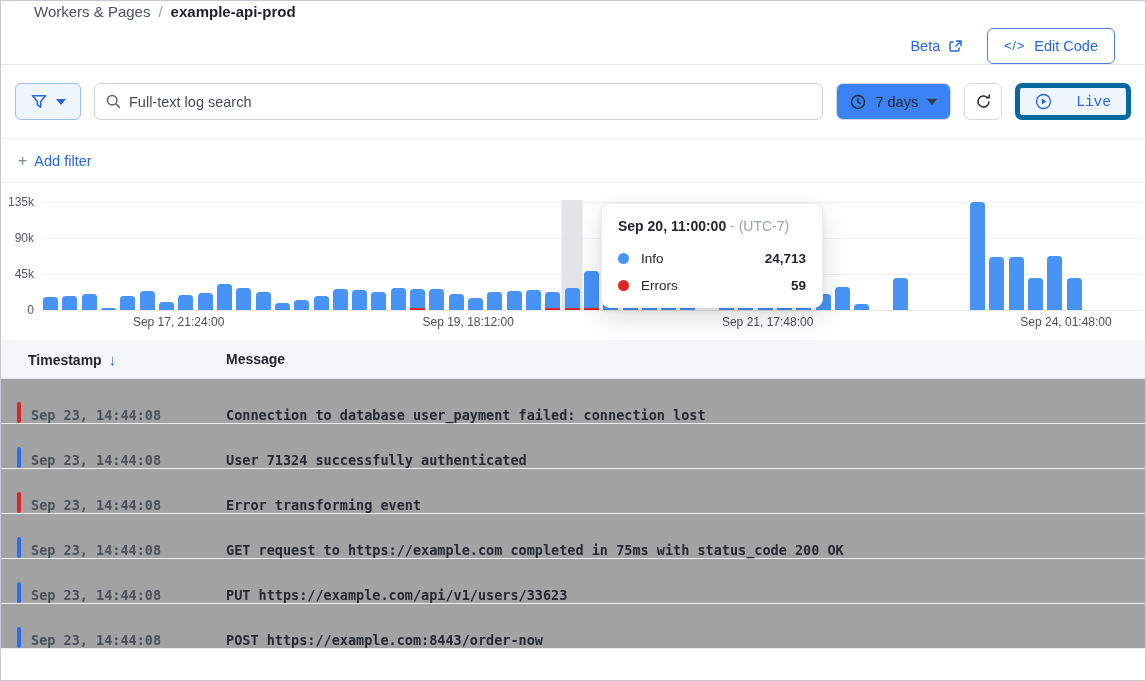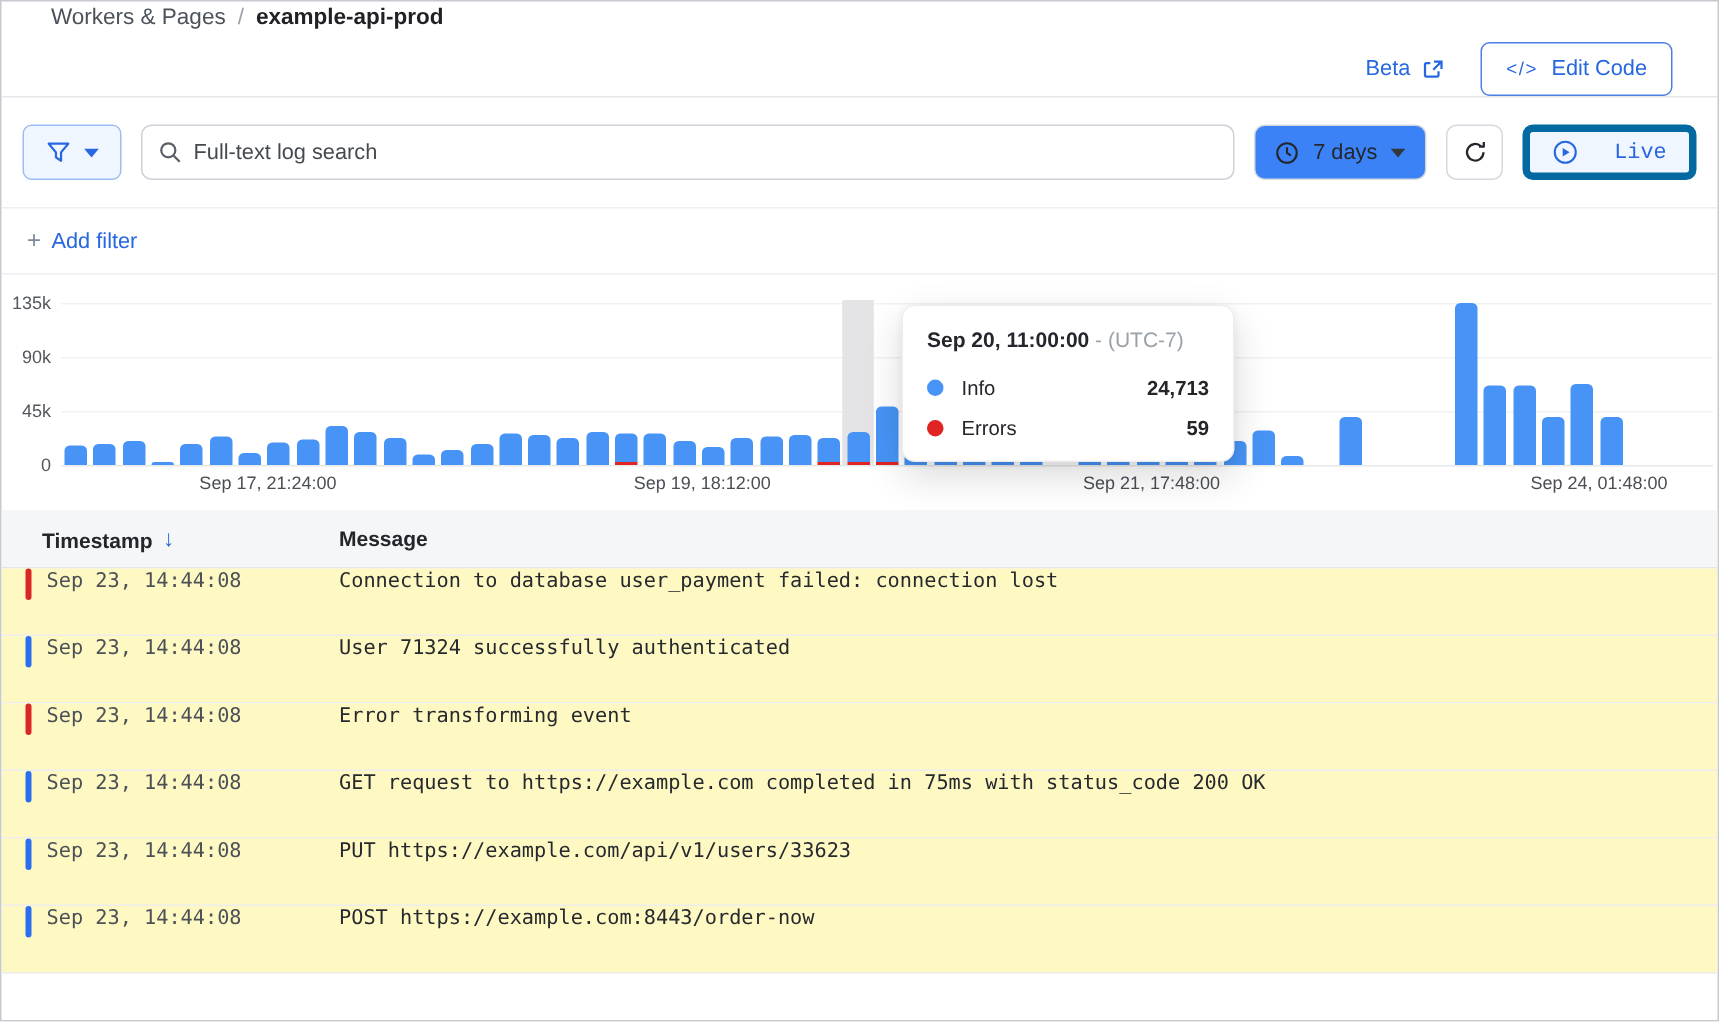--- a/index.html
+++ b/index.html
@@ -62,21 +62,21 @@
   .tt-tz { color:#9ba1a8; }
   .tt-row { display:flex; align-items:center; margin-top:12px; font-size:13.5px; color:#24262b; }
   .tt-row:first-of-type { margin-top:17px; }
   .tt-dot { width:11px; height:11px; border-radius:50%; margin-right:12px; }
   .tt-val { margin-left:auto; font-weight:bold; }
   
   .thead { display:flex; align-items:center; height:39px; background:#f5f6f8; border-bottom:1px solid #e3e5e8;
          font-size:14px; font-weight:bold; color:#24262b; }
   .th-ts { width:225px; padding-left:27px; display:flex; align-items:flex-end; gap:7px; }
   .sort-arrow { color:#2767df; font-weight:normal; font-size:15px; }
-  .lrow { display:flex; align-items:flex-start; height:45px; border-bottom:1px solid #ededef; background:#fef9c3; }
+  .lrow { display:flex; align-items:flex-end; height:45px; border-bottom:1px solid #ededef; background:#a3a3a3;font-weight:bold; }
   .sev { width:4px; height:21px; border-radius:2px; margin-left:16px; flex:none; }
   .lts { margin-left:10px; width:175px; flex:none; font-family:"DejaVu Sans Mono","Liberation Mono",monospace;
          font-size:13.5px; color:#4c5157; }
   .lmsg { margin-left:20px; font-family:"DejaVu Sans Mono","Liberation Mono",monospace; font-size:13.5px; color:#26292e; white-space:nowrap; }
 </style>
 </head>
 <body>
 
 <div class="page">
 

